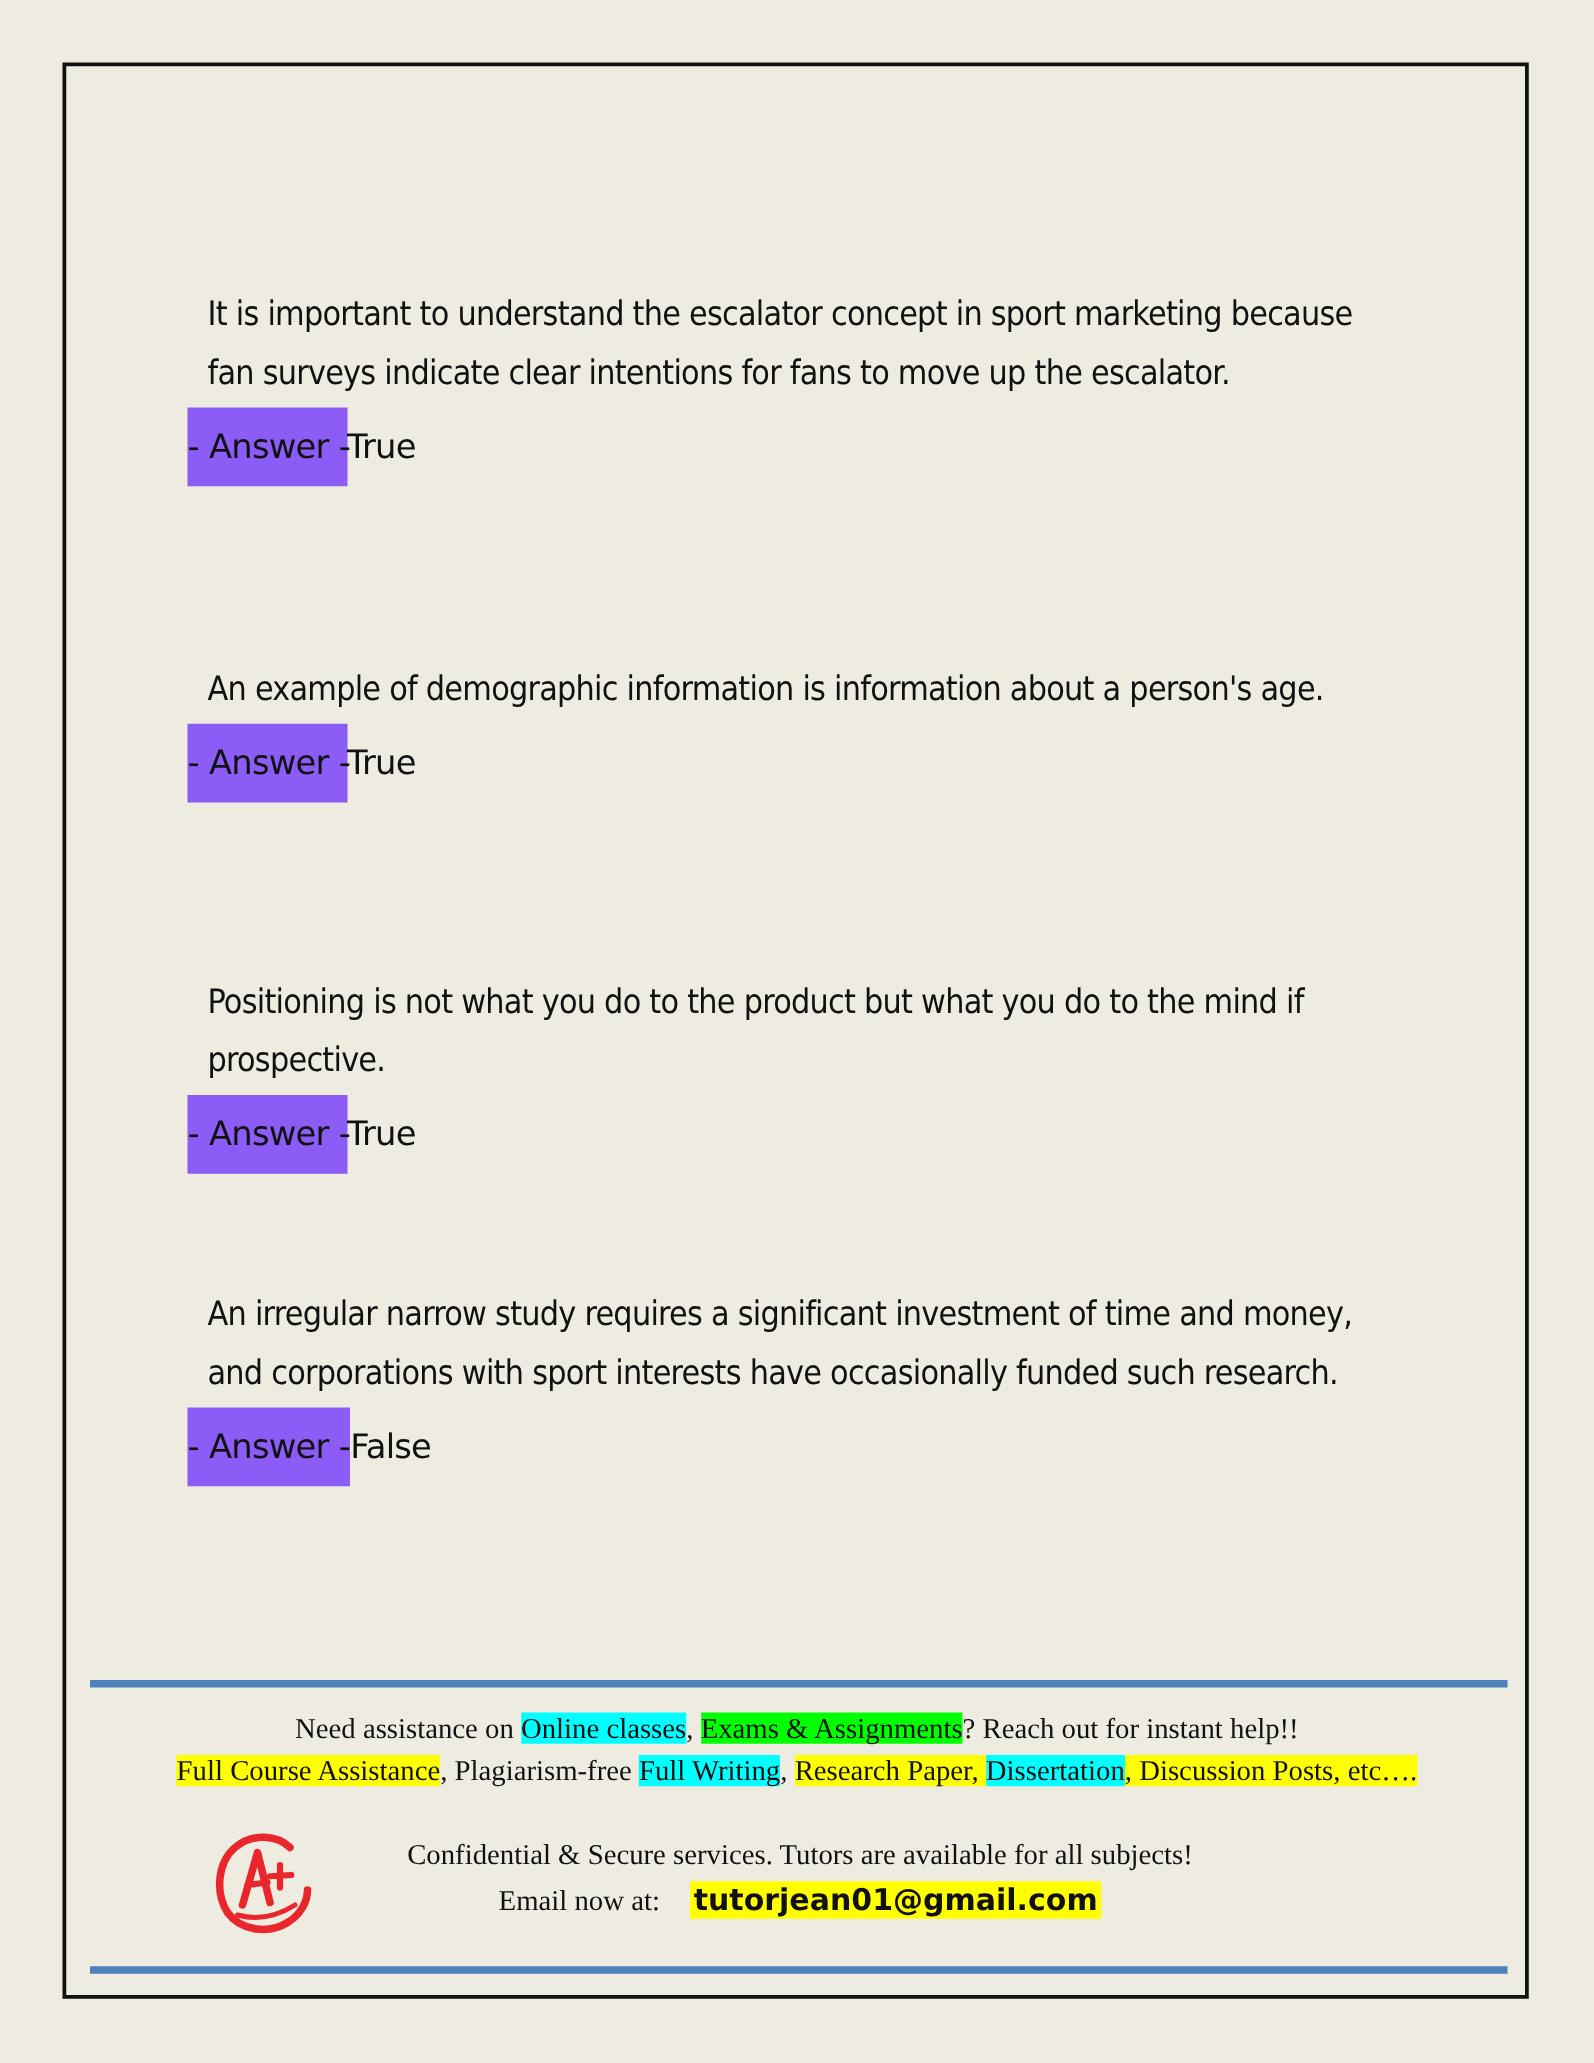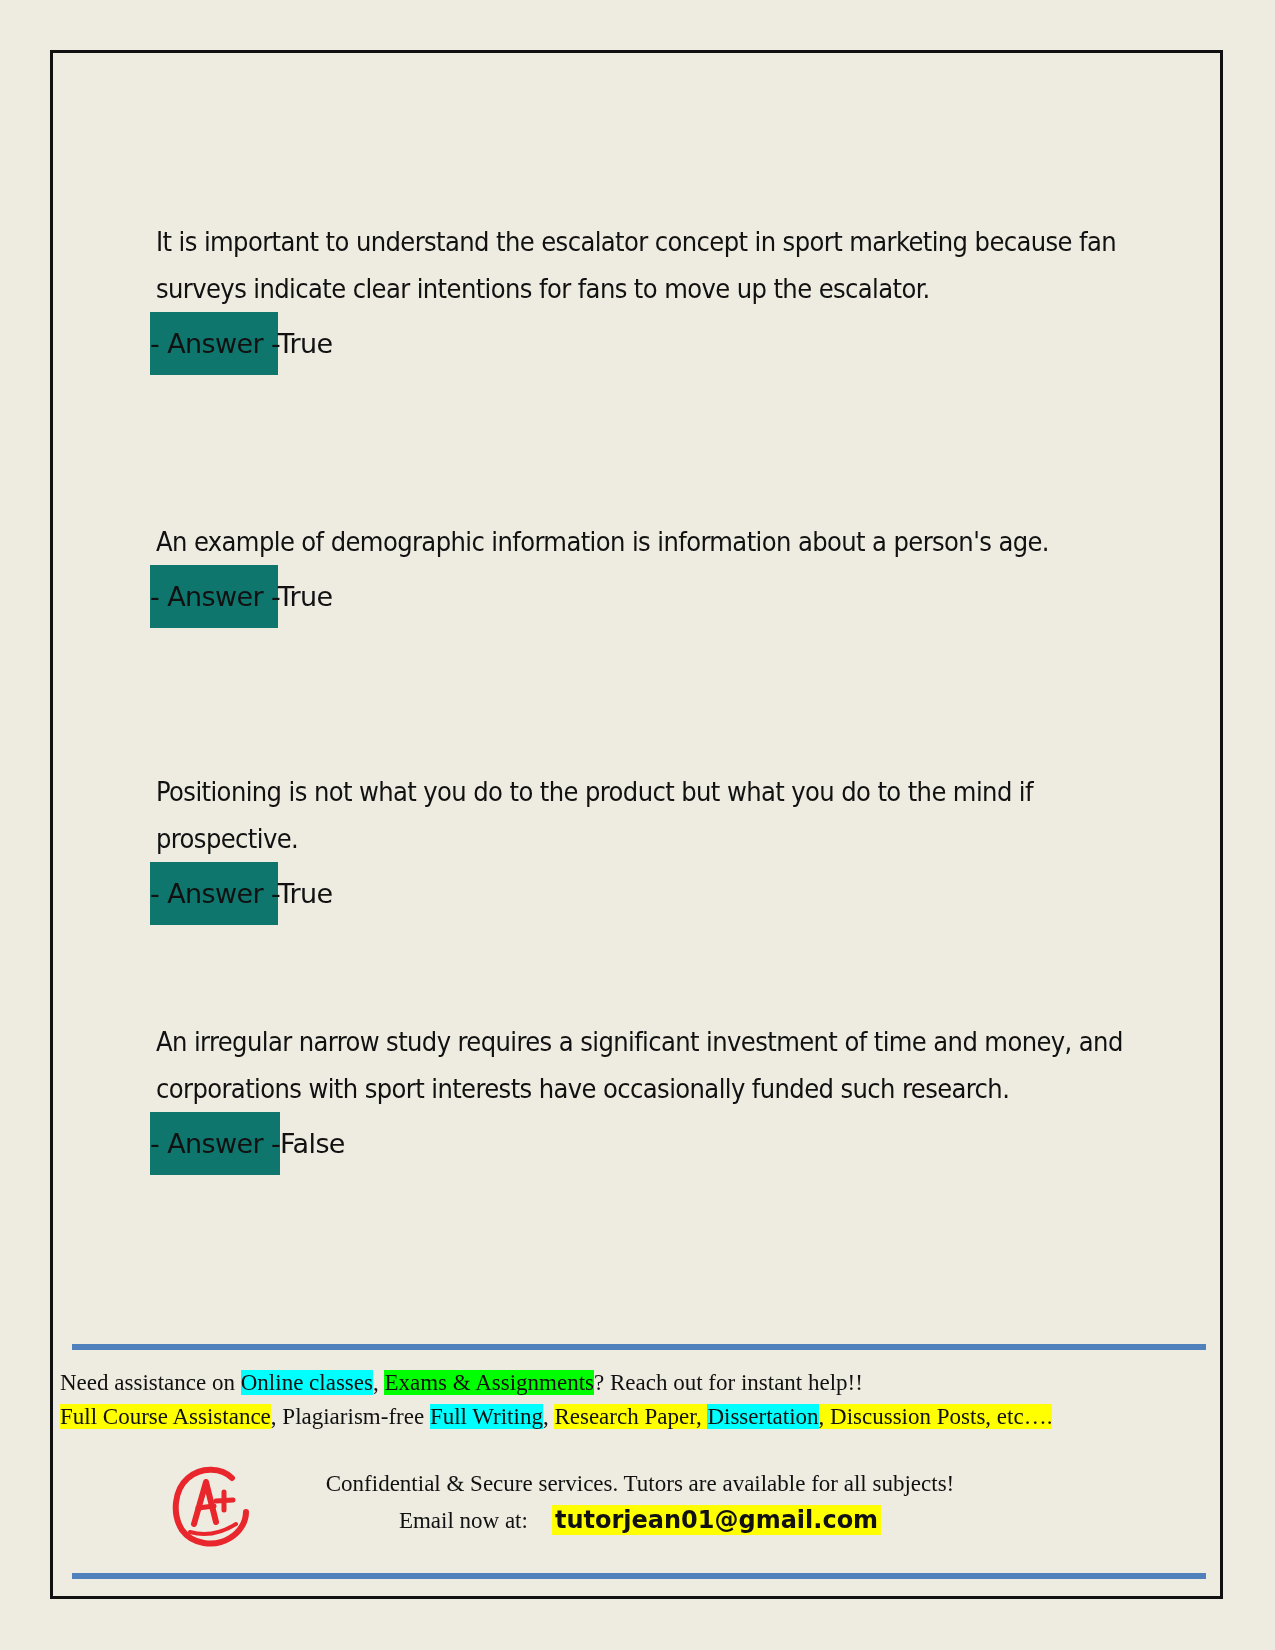--- a/index.html
+++ b/index.html
@@ -21,40 +21,41 @@
   .qa {
     position: absolute;
     left: 150px;
     width: 980px;
   }
   .question {
     font-family: "DejaVu Sans", sans-serif;
     font-size: 27px;
     line-height: 47px;
     letter-spacing: -0.6px;
-    margin: 6px;
+    margin: 16px;
     font-stretch: condensed;
   }
   .answer-line {
     font-size: 27px;
     line-height: 40px;
     margin-top: 12px;
     letter-spacing: -0.6px;
   }
-  .answer-label { background: #0f766e; padding: 16px 0; }
+  .answer-label { background: #8b5cf6; padding: 16px 0; }
   .hr-blue {
     position: absolute;
     left: 72px;
     width: 1134px;
     height: 6px;
     background: #4f81bd;
   }
   .promo {
     position: absolute;
     left: 60px; width: 1155px;
+    text-align: center;
     font-family: "Liberation Serif", serif;
     font-size: 23px;
     line-height: 33px;
   }
   .hl-cyan { background: #00ffff; }
   .hl-green { background: #00ff00; }
   .hl-yellow { background: #ffff00; }
   .contact {
     position: absolute;
     left: 260px; width: 760px;

